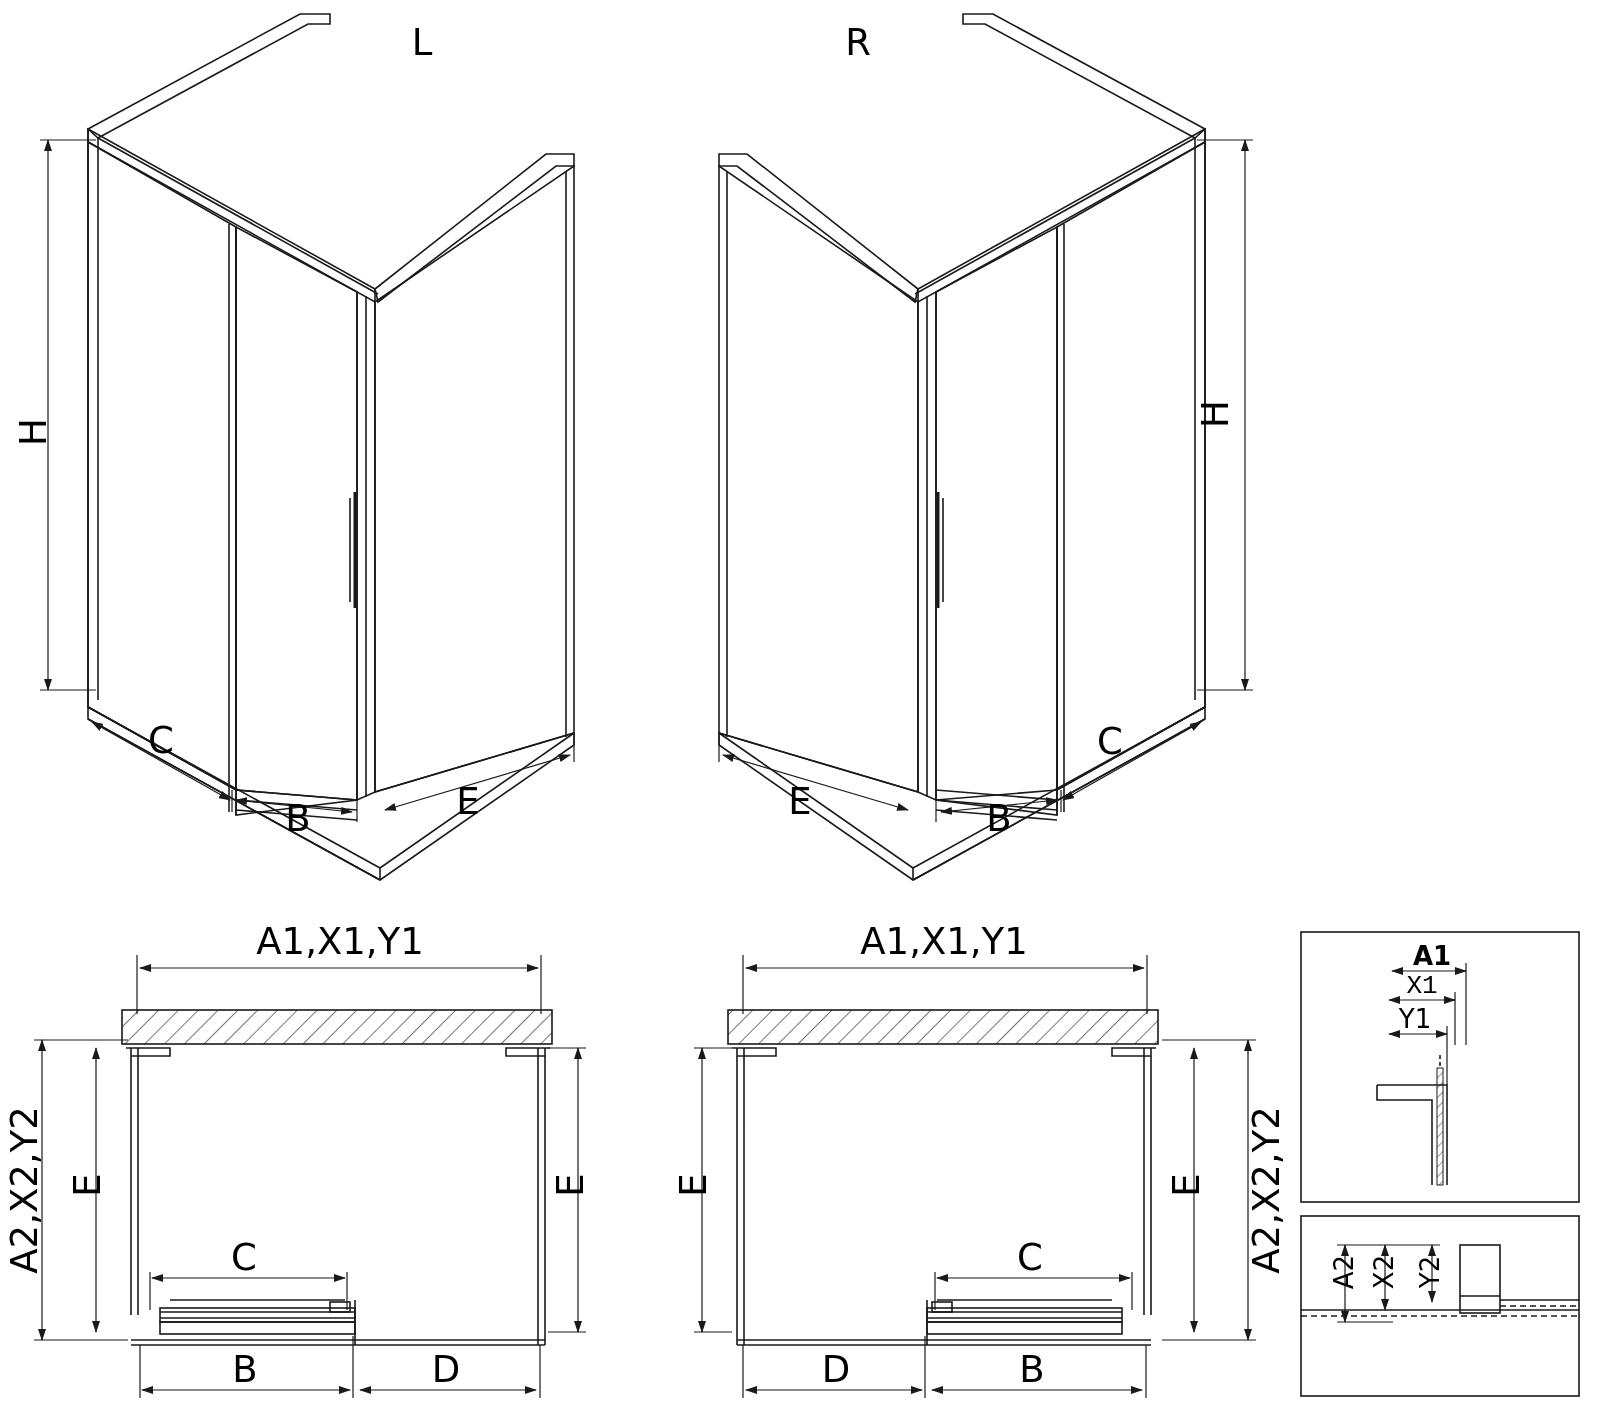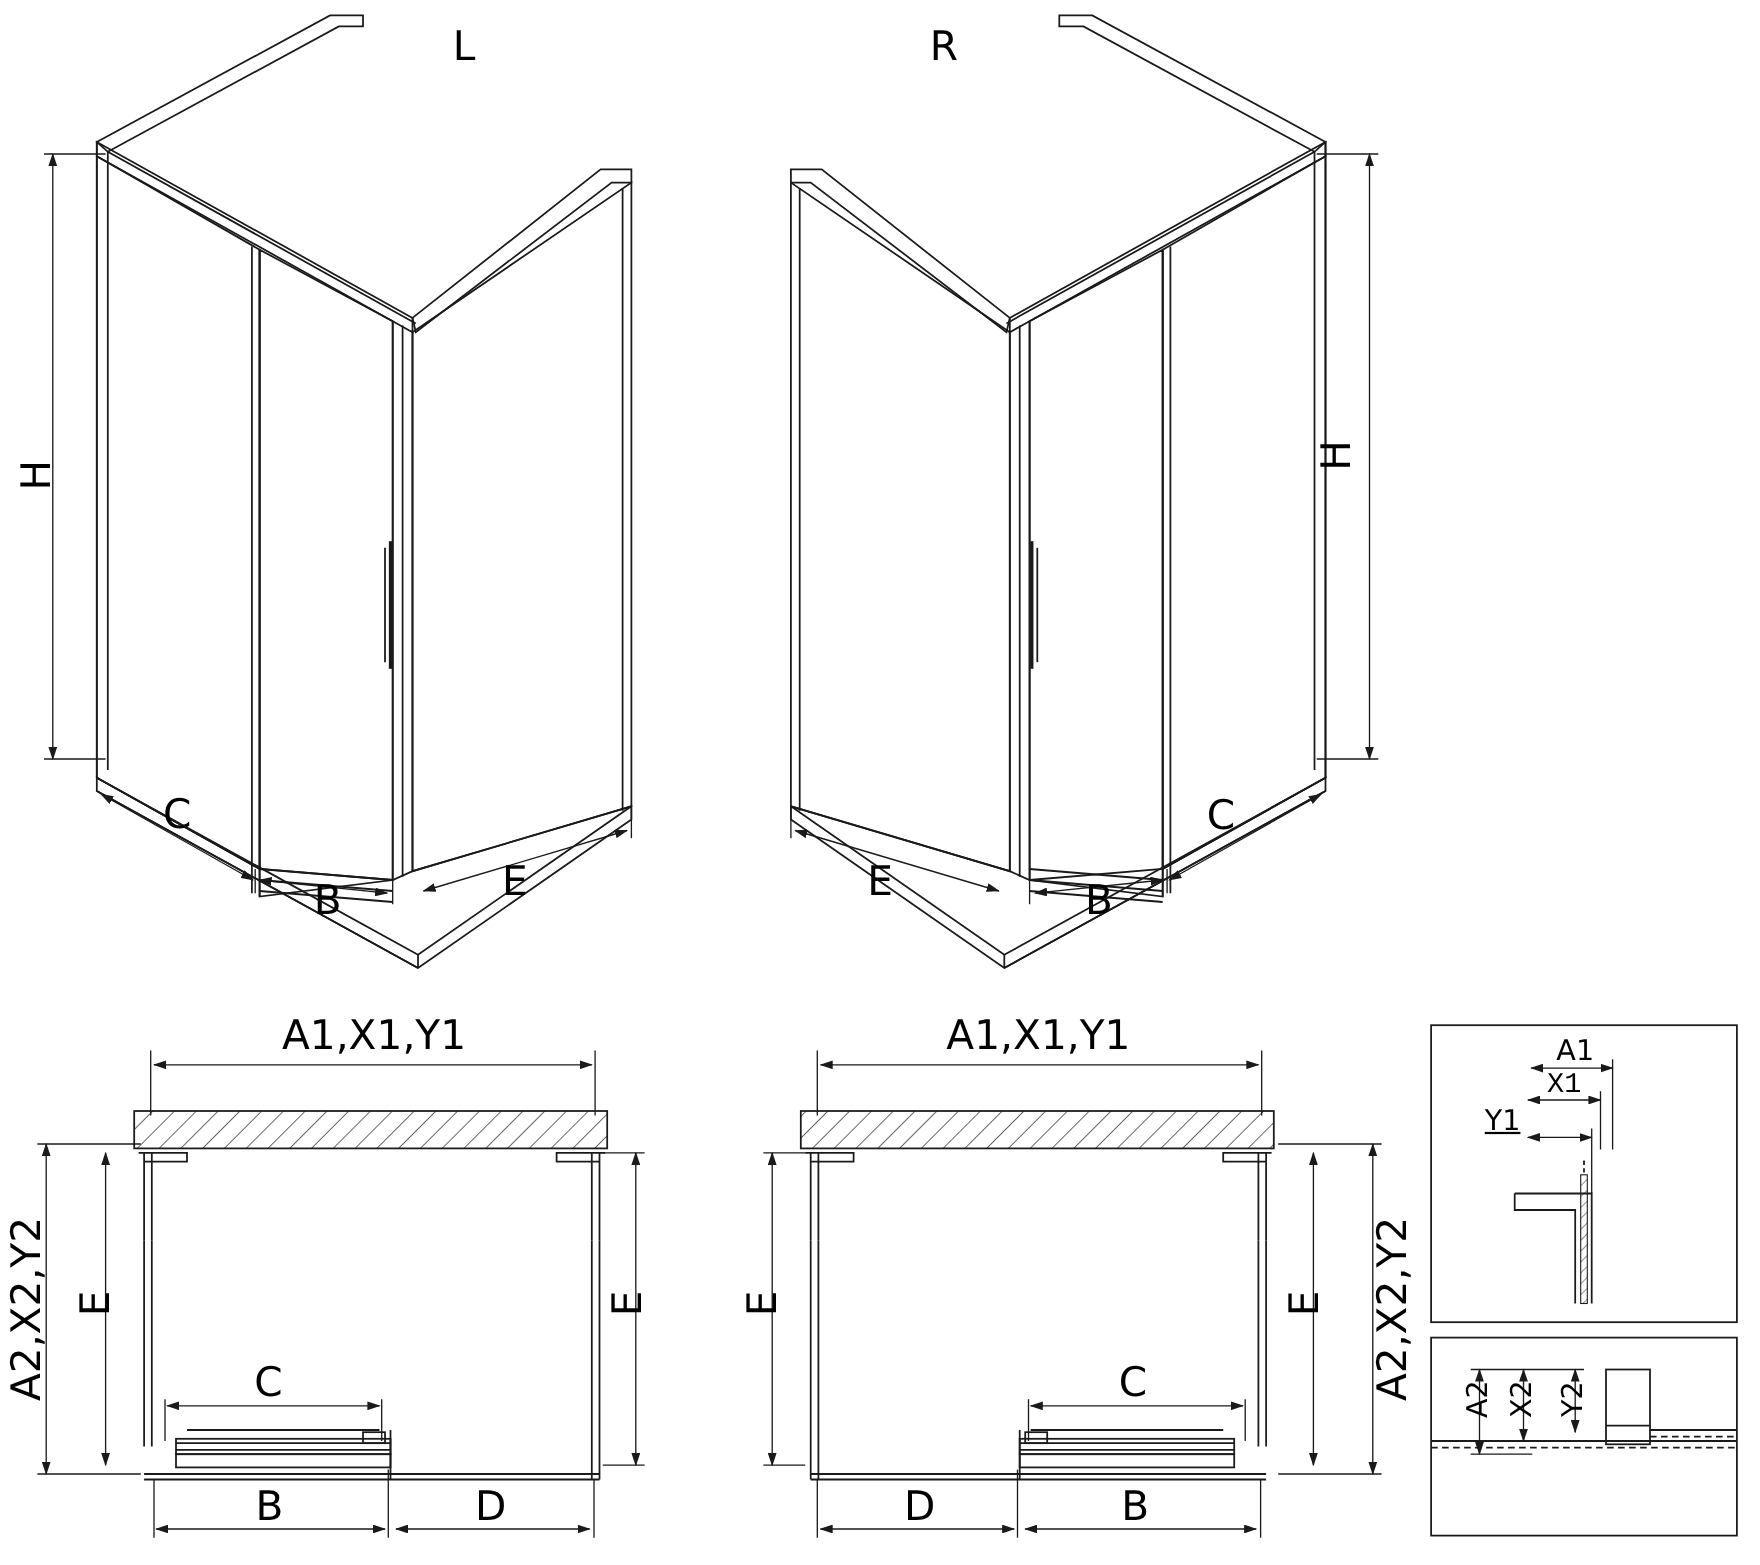--- a/index.html
+++ b/index.html
@@ -329,21 +329,21 @@
   <div class="lbl big ctr" style="left:446px; top:1369px;">D</div>
 
   <div class="lbl big ctr" style="left:944px; top:941px;">A1,X1,Y1</div>
   <div class="lbl big rot90c" style="left:1266px; top:1190px;">A2,X2,Y2</div>
   <div class="lbl big rot90c" style="left:693px; top:1185px;">E</div>
   <div class="lbl big rot90c" style="left:1186px; top:1185px;">E</div>
   <div class="lbl big ctr" style="left:1030px; top:1257px;">C</div>
   <div class="lbl big ctr" style="left:836px; top:1369px;">D</div>
   <div class="lbl big ctr" style="left:1032px; top:1369px;">B</div>
 
-  <div class="lbl mid ctr" style="left:1432px; top:956px;">A1</div>
+  <div class="lbl mid ctr" style="left:1432px; top:956px;font-weight:bold;">A1</div>
   <div class="lbl mid ctr" style="left:1422px; top:986px;font-family:Liberation Mono, monospace;">X1</div>
-  <div class="lbl mid ctr" style="left:1366px; top:1019px;text-decoration:underline;">Y1</div>
+  <div class="lbl mid ctr" style="left:1415px; top:1019px;">Y1</div>
 
   <div class="lbl mid rot90c" style="left:1344px; top:1272px;">A2</div>
   <div class="lbl mid rot90c" style="left:1384px; top:1272px;">X2</div>
   <div class="lbl mid rot90c" style="left:1430px; top:1272px;">Y2</div>
 
 </div>
 
 </body></html>

